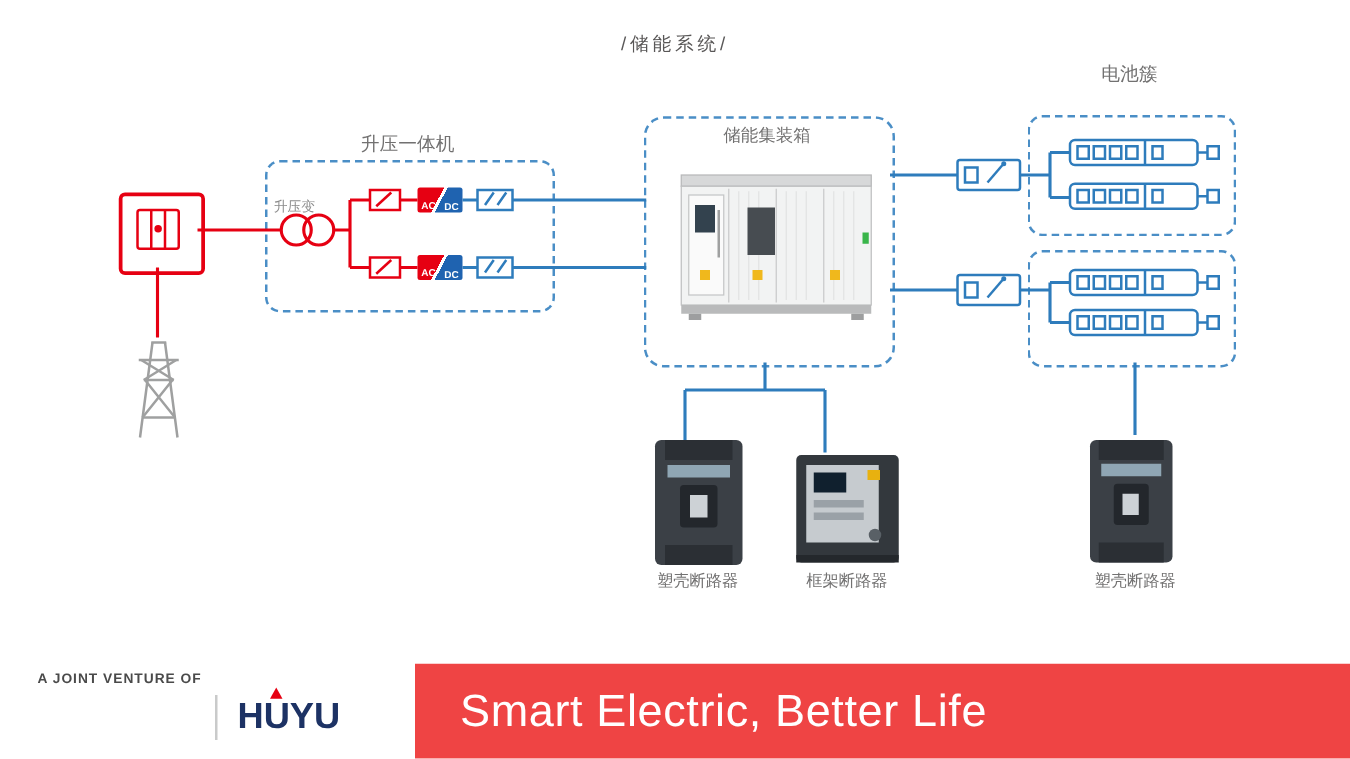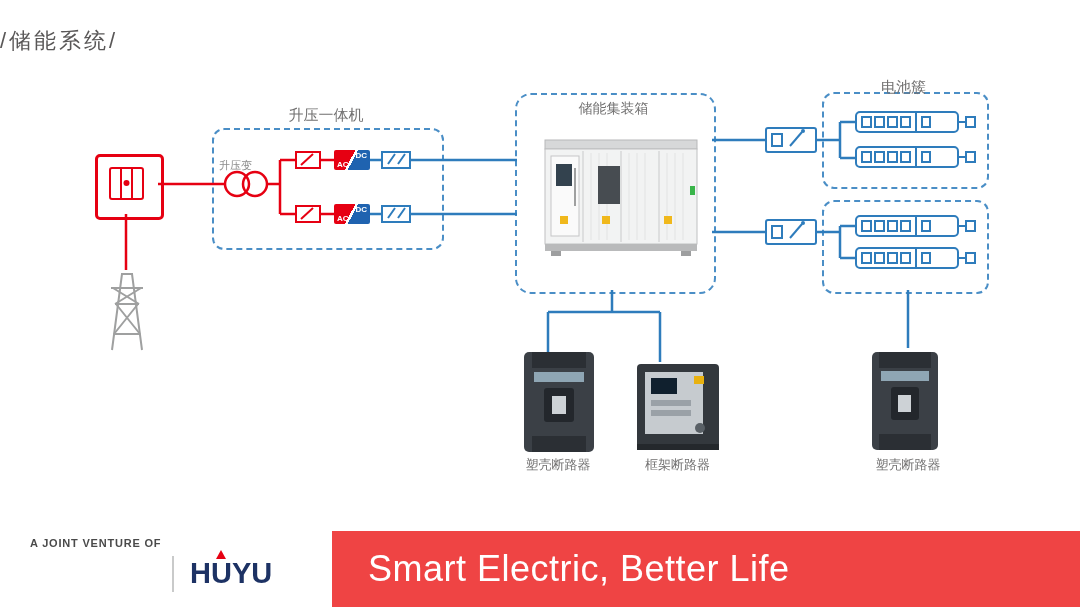--- a/index.html
+++ b/index.html
@@ -1,39 +1,39 @@
 <!DOCTYPE html>
 <html><head>
 <meta charset="utf-8">
 <style>
   html,body{margin:0;padding:0;background:#fff;}
   .canvas{position:relative;width:1080px;height:607px;background:#ffffff;overflow:hidden;
           font-family:"Liberation Sans","DejaVu Sans",sans-serif;}
   svg.layer{position:absolute;left:0;top:0;z-index:1;}
   .overlay{position:absolute;z-index:2;}
 
-  .title{left:0;right:0;top:26px;text-align:left;font-size:22px;color:#595757;letter-spacing:3px;}
+  .title{left:0;right:0;top:26px;text-align:center;font-size:15px;color:#595757;letter-spacing:3px;}
 
   .dashed-box{position:absolute;border:2px dashed #4a8ec6;border-radius:12px;z-index:0;background:transparent;}
   .grid-box{position:absolute;left:95px;top:154px;width:63px;height:60px;border:3px solid #e60012;border-radius:5px;z-index:0;}
 
   .lbl{position:absolute;color:#727171;z-index:2;}
   .pcs-label{left:212px;width:228px;top:106px;text-align:center;font-size:15px;}
   .xfmr-label{left:219px;top:158px;font-size:11px;color:#8c8c8c;}
   .container-label{left:515px;width:197px;top:100px;text-align:center;font-size:14px;}
-  .cluster-label{left:822px;width:163px;top:78px;text-align:center;font-size:15px;}
+  .cluster-label{left:822px;width:163px;top:50px;text-align:center;font-size:15px;}
   .prod-label{font-size:13px;text-align:center;}
   .prod-label.p1{left:518px;width:80px;top:456px;}
   .prod-label.p2{left:630px;width:95px;top:456px;}
   .prod-label.p3{left:868px;width:80px;top:456px;}
 
   .acdc{position:absolute;width:36px;height:20px;z-index:2;border-radius:2px;
         background:linear-gradient(118deg,#e60012 0%,#e60012 46%,#ffffff 46%,#ffffff 52%,#1f63b0 52%,#1f63b0 100%);}
   .acdc .ac{position:absolute;left:3px;bottom:1px;font-size:8px;font-weight:700;color:#fff;line-height:1;}
-  .acdc .dc{position:absolute;right:3px;top:2px;font-size:8px;font-weight:700;color:#fff;line-height:1;}
+  .acdc .dc{position:absolute;right:3px;top:12px;font-size:8px;font-weight:700;color:#fff;line-height:1;}
 
   .footer-banner{position:absolute;left:332px;top:531px;width:748px;height:76px;background:#ef4444;
                  display:flex;align-items:center;padding-left:36px;box-sizing:border-box;z-index:3;}
   .slogan{color:#ffffff;font-size:36px;font-weight:500;letter-spacing:0.5px;}
 
   .jv-text{position:absolute;left:30px;top:537px;font-size:11px;font-weight:700;color:#4a4a4a;letter-spacing:0.8px;z-index:3;}
   .eaton-logo{position:absolute;left:26px;top:551px;font-size:36px;font-weight:900;color:#0a5fa5;letter-spacing:-2px;z-index:3;}
   .logo-divider{position:absolute;left:172px;top:556px;width:2px;height:36px;background:#c9caca;z-index:3;}
   .huyu-logo{position:absolute;left:190px;top:557px;font-size:29px;font-weight:900;color:#1d3264;letter-spacing:0px;z-index:3;}
   .huyu-accent{position:absolute;left:216px;top:550px;width:0;height:0;z-index:4;

